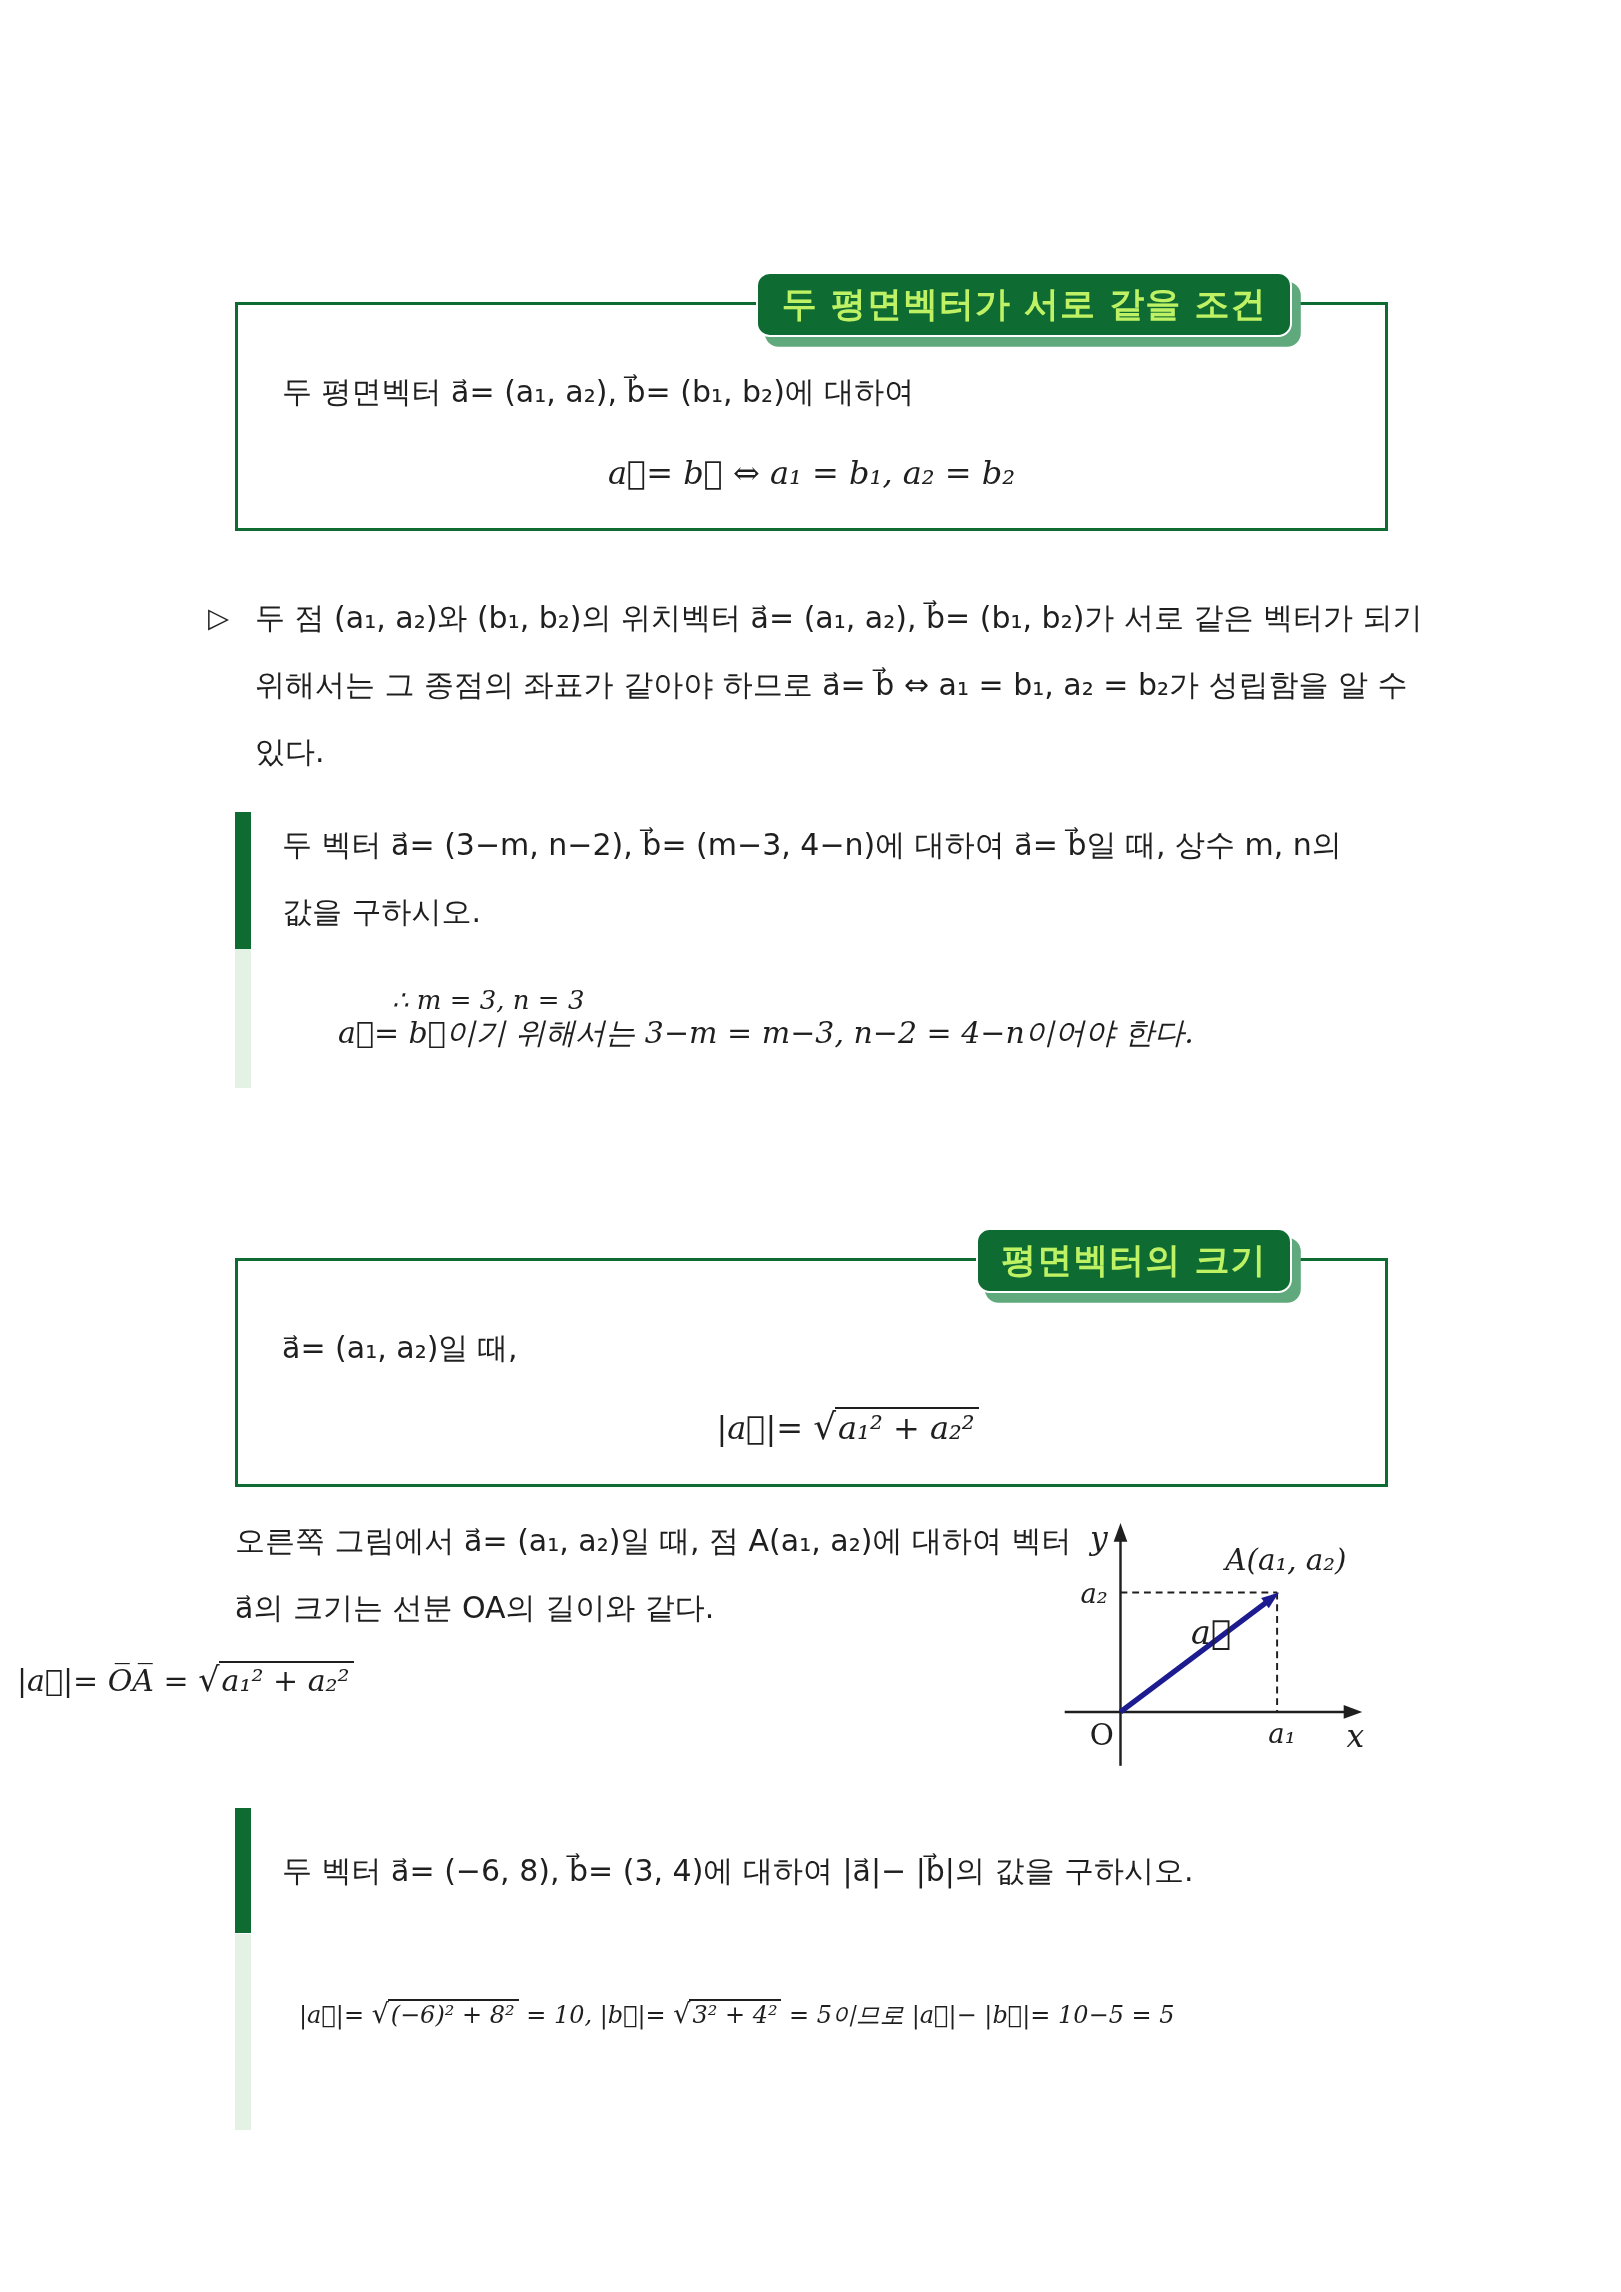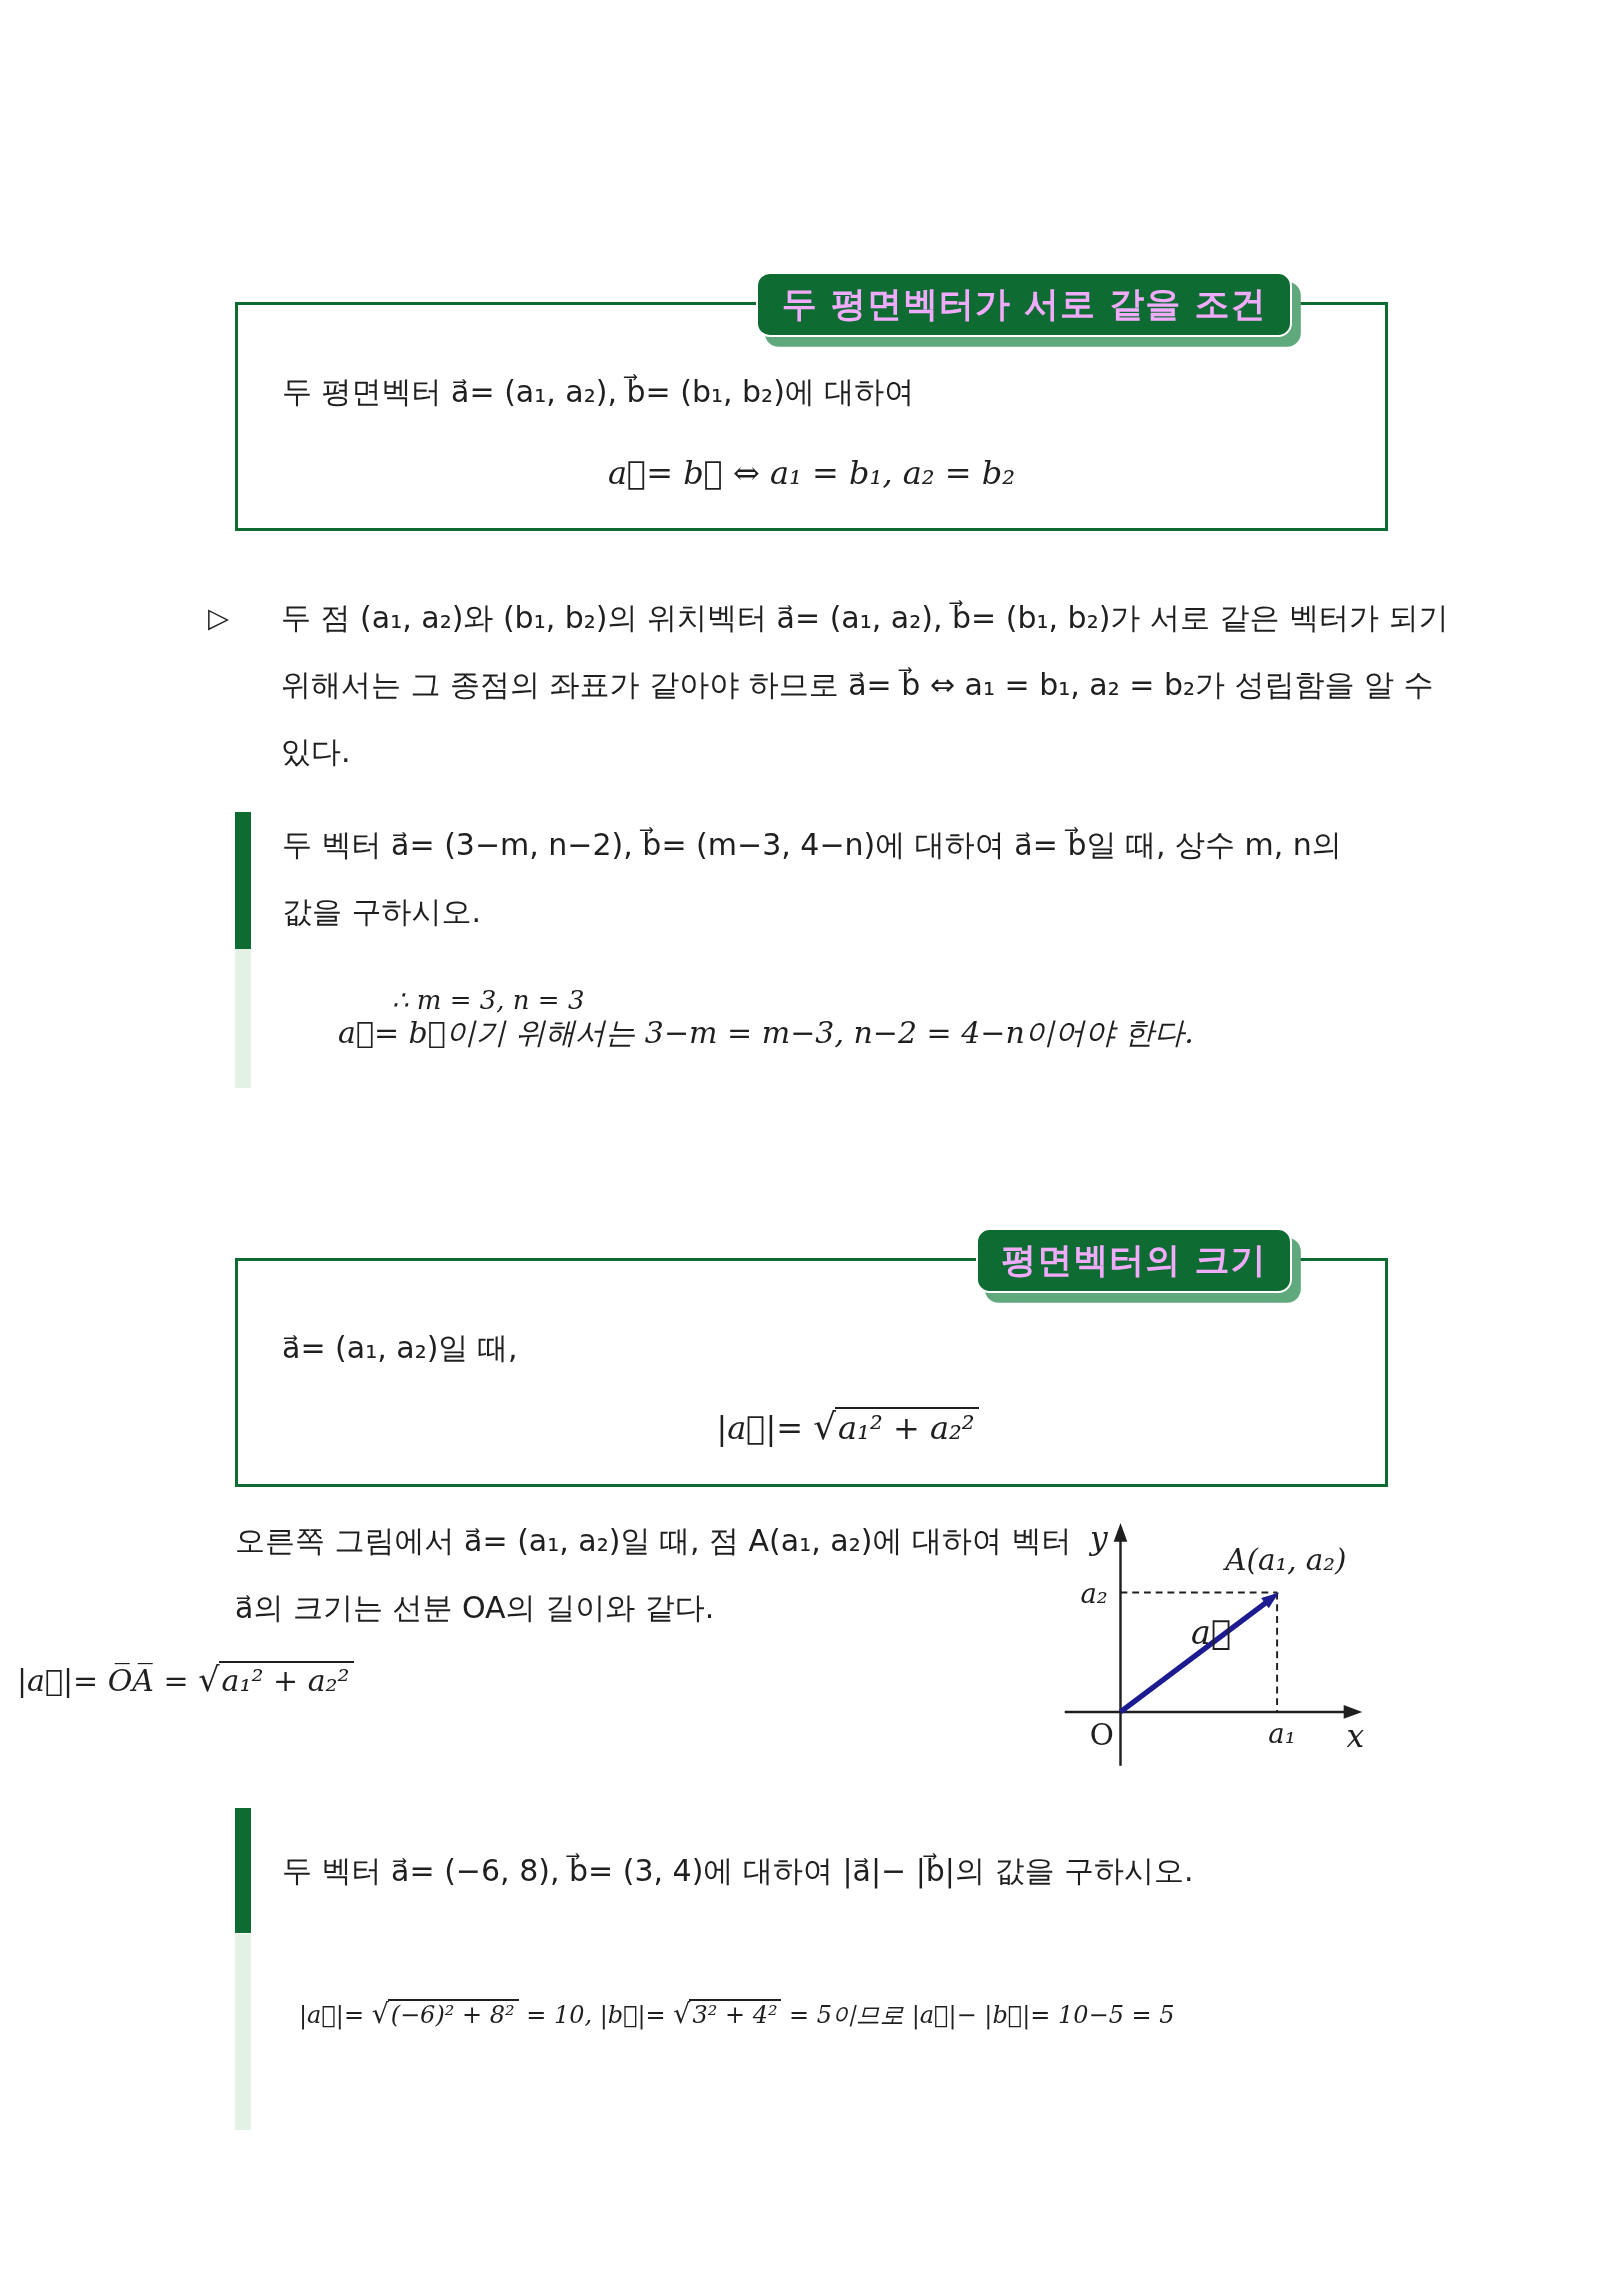--- a/index.html
+++ b/index.html
@@ -6,31 +6,31 @@
   .page{
     position:relative;width:1621px;height:2293px;background:#ffffff;overflow:hidden;
     font-family:"DejaVu Sans","Liberation Sans",sans-serif;color:#1f1f1f;
   }
   
   .rulebox{
     position:absolute;left:235px;width:1147px;border:3.9px solid #0e6b31;background:#ffffff;
   }
   .badge{
     position:absolute;top:-33px;right:93px;height:61px;line-height:61px;
-    background:#0e6b31;color:#f0abfc;font-weight:bold;font-size:35px;
+    background:#0e6b31;color:#bef264;font-weight:bold;font-size:35px;
     padding:0 23.5px;border-radius:13.7px;border:2.9px solid #ffffff;
     box-shadow:8.8px 9.8px 0 0 #5fa97c;white-space:nowrap;letter-spacing:1px;
   }
   .box-line{position:absolute;left:44px;font-size:30px;white-space:nowrap;}
   .box-formula{position:absolute;left:0;width:100%;text-align:center;white-space:nowrap;}
   .math{font-family:"DejaVu Serif","Liberation Serif",serif;font-style:italic;font-size:32px;}
   
   .note{position:absolute;left:208px;top:584px;width:1157px;}
   .note .marker{position:absolute;left:0;top:0;line-height:67px;font-size:27.4px;}
-  .note .ntext{margin-left:73px;}
+  .note .ntext{margin-left:47px;}
   .nline{line-height:67px;font-size:30px;white-space:nowrap;}
   
   .bar{position:absolute;width:15.7px;}
   .bar-dark{background:#0e6b31;}
   .bar-pale{background:#e3f2e5;}
   .exline{position:absolute;font-size:30px;white-space:nowrap;}
   
   .radical{font-style:normal;font-size:1.12em;margin-right:-1px;}
   .radicand{display:inline-block;border-top:2px solid #1f1f1f;padding:1px 3.9px 0 2.9px;line-height:1.15;}
   

